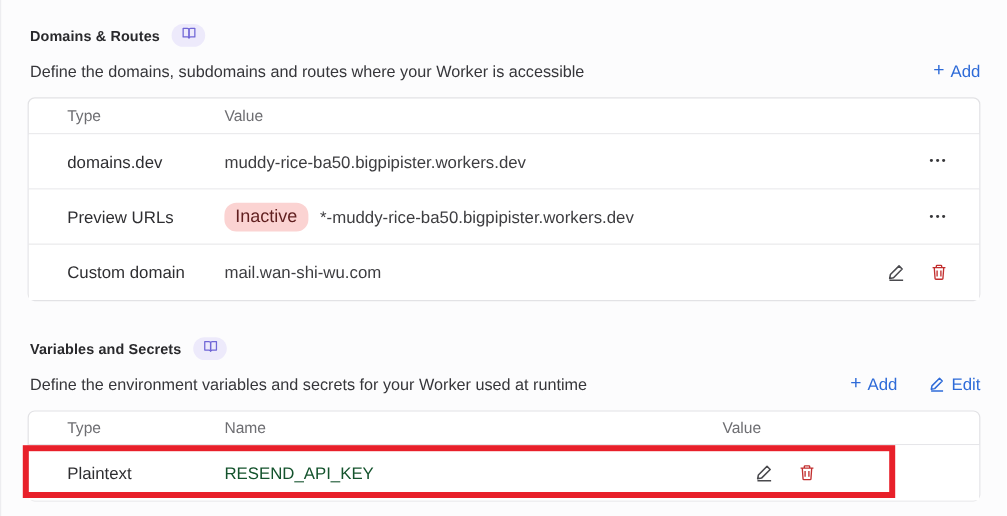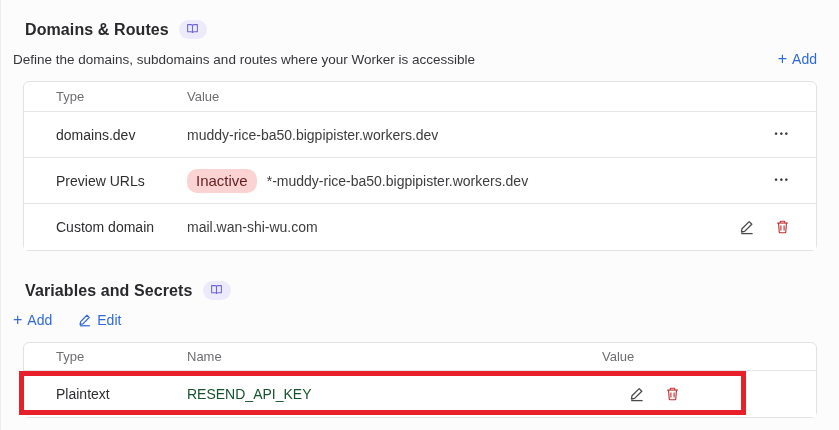--- a/index.html
+++ b/index.html
@@ -12,32 +12,32 @@
     font-family:"Liberation Sans", sans-serif;
     color:#303030;
     overflow:hidden;
   }
   .section-head {
     display:flex; align-items:center; gap:10px;
     padding:20px 22px 0 24px;
   }
   .section-head.second { padding-top:30px; }
   .section-title {
-    font-size:16px; font-weight:700; color:#29292c;
+    font-size:12px; font-weight:700; color:#29292c;
     letter-spacing:0.1px;
   }
   .doc-badge {
     display:inline-flex; align-items:center; justify-content:center;
     width:28px; height:19px; border-radius:10px;
     background:#edeafb; color:#7066d6;
     cursor:pointer;
   }
   .sub-row {
     display:flex; align-items:center; justify-content:space-between;
-    padding:12px 22px 0 12px;
+    padding:12px 22px 0 24px;
   }
   .subtitle { font-size:13.5px; color:#36363a; }
   .links { display:flex; align-items:center; gap:26px; }
   .link {
     display:inline-flex; align-items:center; gap:5px;
     color:#2e6bd8; font-size:14px; cursor:pointer; white-space:nowrap;
   }
   .link .plus { font-size:16px; font-weight:400; line-height:1; }
   .tbl {
     margin:14px 22px 0 22px;
@@ -176,20 +176,21 @@
       <span>
         <svg width="13" height="13" viewBox="0 0 16 16" fill="none" stroke="currentColor" stroke-width="1.3" stroke-linejoin="round">
           <path d="M2 3.2h4.3c.9 0 1.7.7 1.7 1.5v8.3c-.4-.6-1-1-1.7-1H2z"></path>
           <path d="M14 3.2H9.7c-.9 0-1.7.7-1.7 1.5v8.3c.4-.6 1-1 1.7-1H14z"></path>
         </svg>
       </span>
     </div>
   </div>
 
   <div class="sub-row">
+    <div class="subtitle">Define the environment variables and secrets for your Worker used at runtime</div>
     <div class="links">
       <span class="link">
         <span class="plus">+</span>
         <span>Add</span>
       </span>
       <span class="link">
         <span style="line-height:0;">
           <svg width="14" height="14" viewBox="0 0 16 16" fill="none" stroke="currentColor" stroke-width="1.4">
             <path d="M10.2 2.6l2.6 2.6L5.6 12.4l-3.2.6.6-3.2z" stroke-linejoin="round"></path>
             <line x1="2.2" y1="14.6" x2="13.6" y2="14.6"></line>

